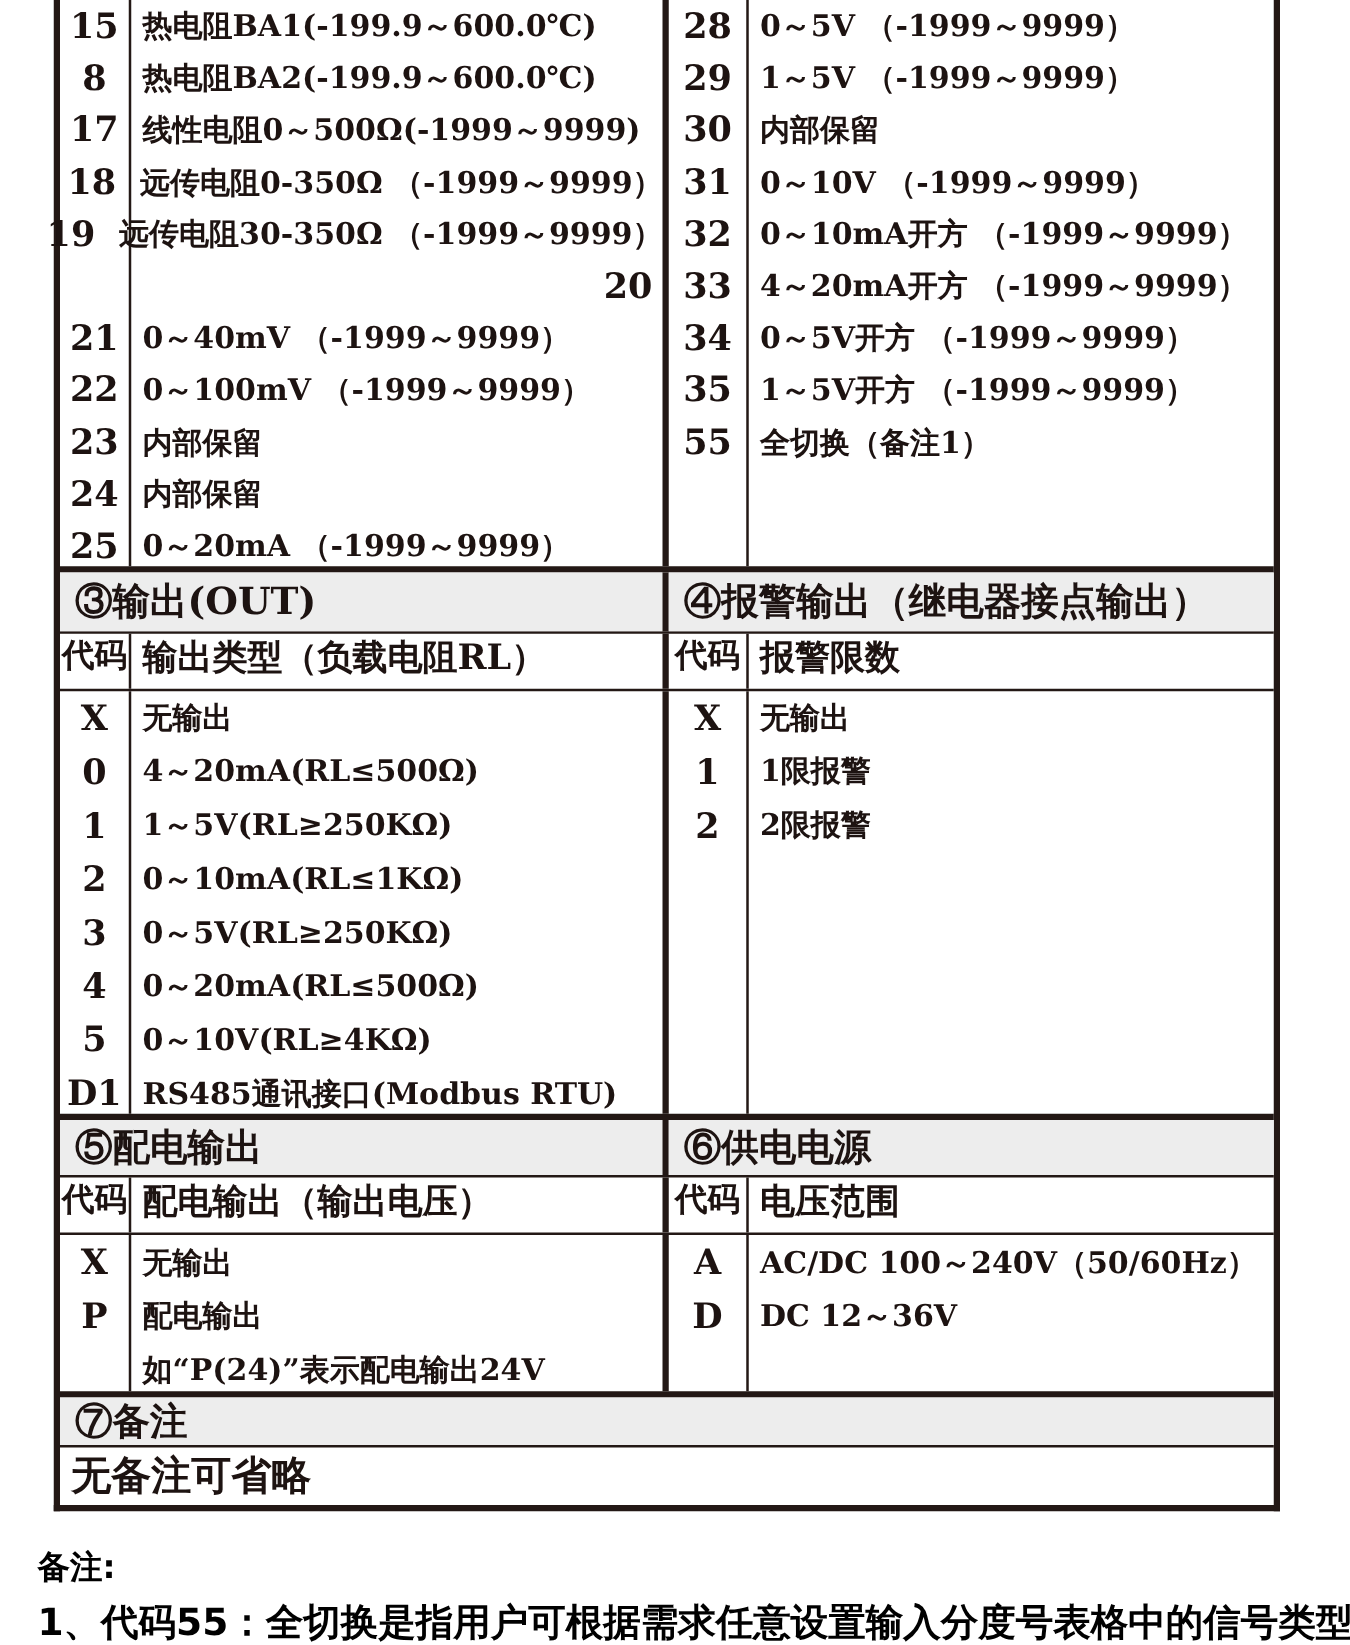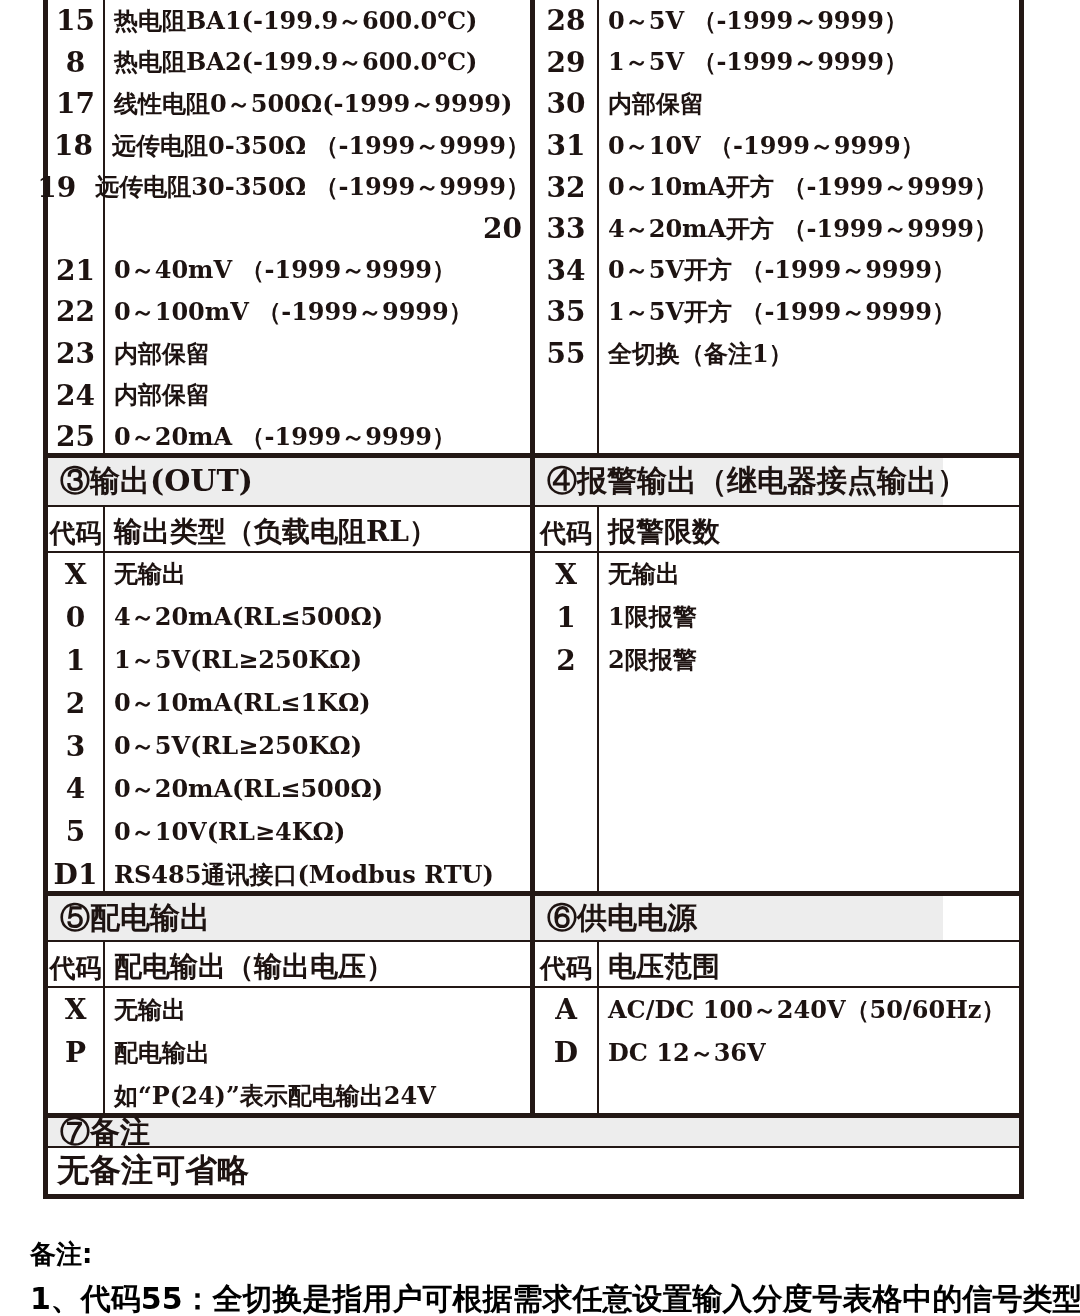--- a/index.html
+++ b/index.html
@@ -43,27 +43,27 @@
 
   
   .upper{height:458px;border-bottom:5px solid var(--bc);}
   .upper .trow{height:41.6px;}
 
   
   .band{display:flex;border-bottom:2px solid var(--bc);}
   .bcell{background:var(--gray);height:47px;display:flex;align-items:center;
          padding-left:12px;font-size:30px;font-weight:700;white-space:nowrap;}
   .bcell.bl{width:482px;}
-  .bcell.br{width:408px;}
-  .band7 .bcell{width:971px;height:28px;}
+  .bcell.br{width:484px;}
+  .band7 .bcell{width:971px;height:38px;}
 
   
   .shead{display:flex;border-bottom:2px solid var(--bc);height:46px;}
   .shead .half{height:100%;}
-  .sh-row{position:absolute;inset:0;display:flex;align-items:flex-end;}
+  .sh-row{position:absolute;inset:0;display:flex;align-items:flex-start;}
   .sh-code{width:55px;flex:none;text-align:center;font-size:26px;font-weight:700;}
   .hr .sh-code{width:62px;}
   .sh-desc{flex:1;padding-left:9px;margin-left:2px;font-size:28px;font-weight:700;white-space:nowrap;}
 
   
   .data34{height:343px;border-bottom:5px solid var(--bc);}
   .data34 .trow{height:42.9px;}
   .data56{height:130px;border-bottom:5px solid var(--bc);}
   .data56 .trow{height:43.3px;}
 

